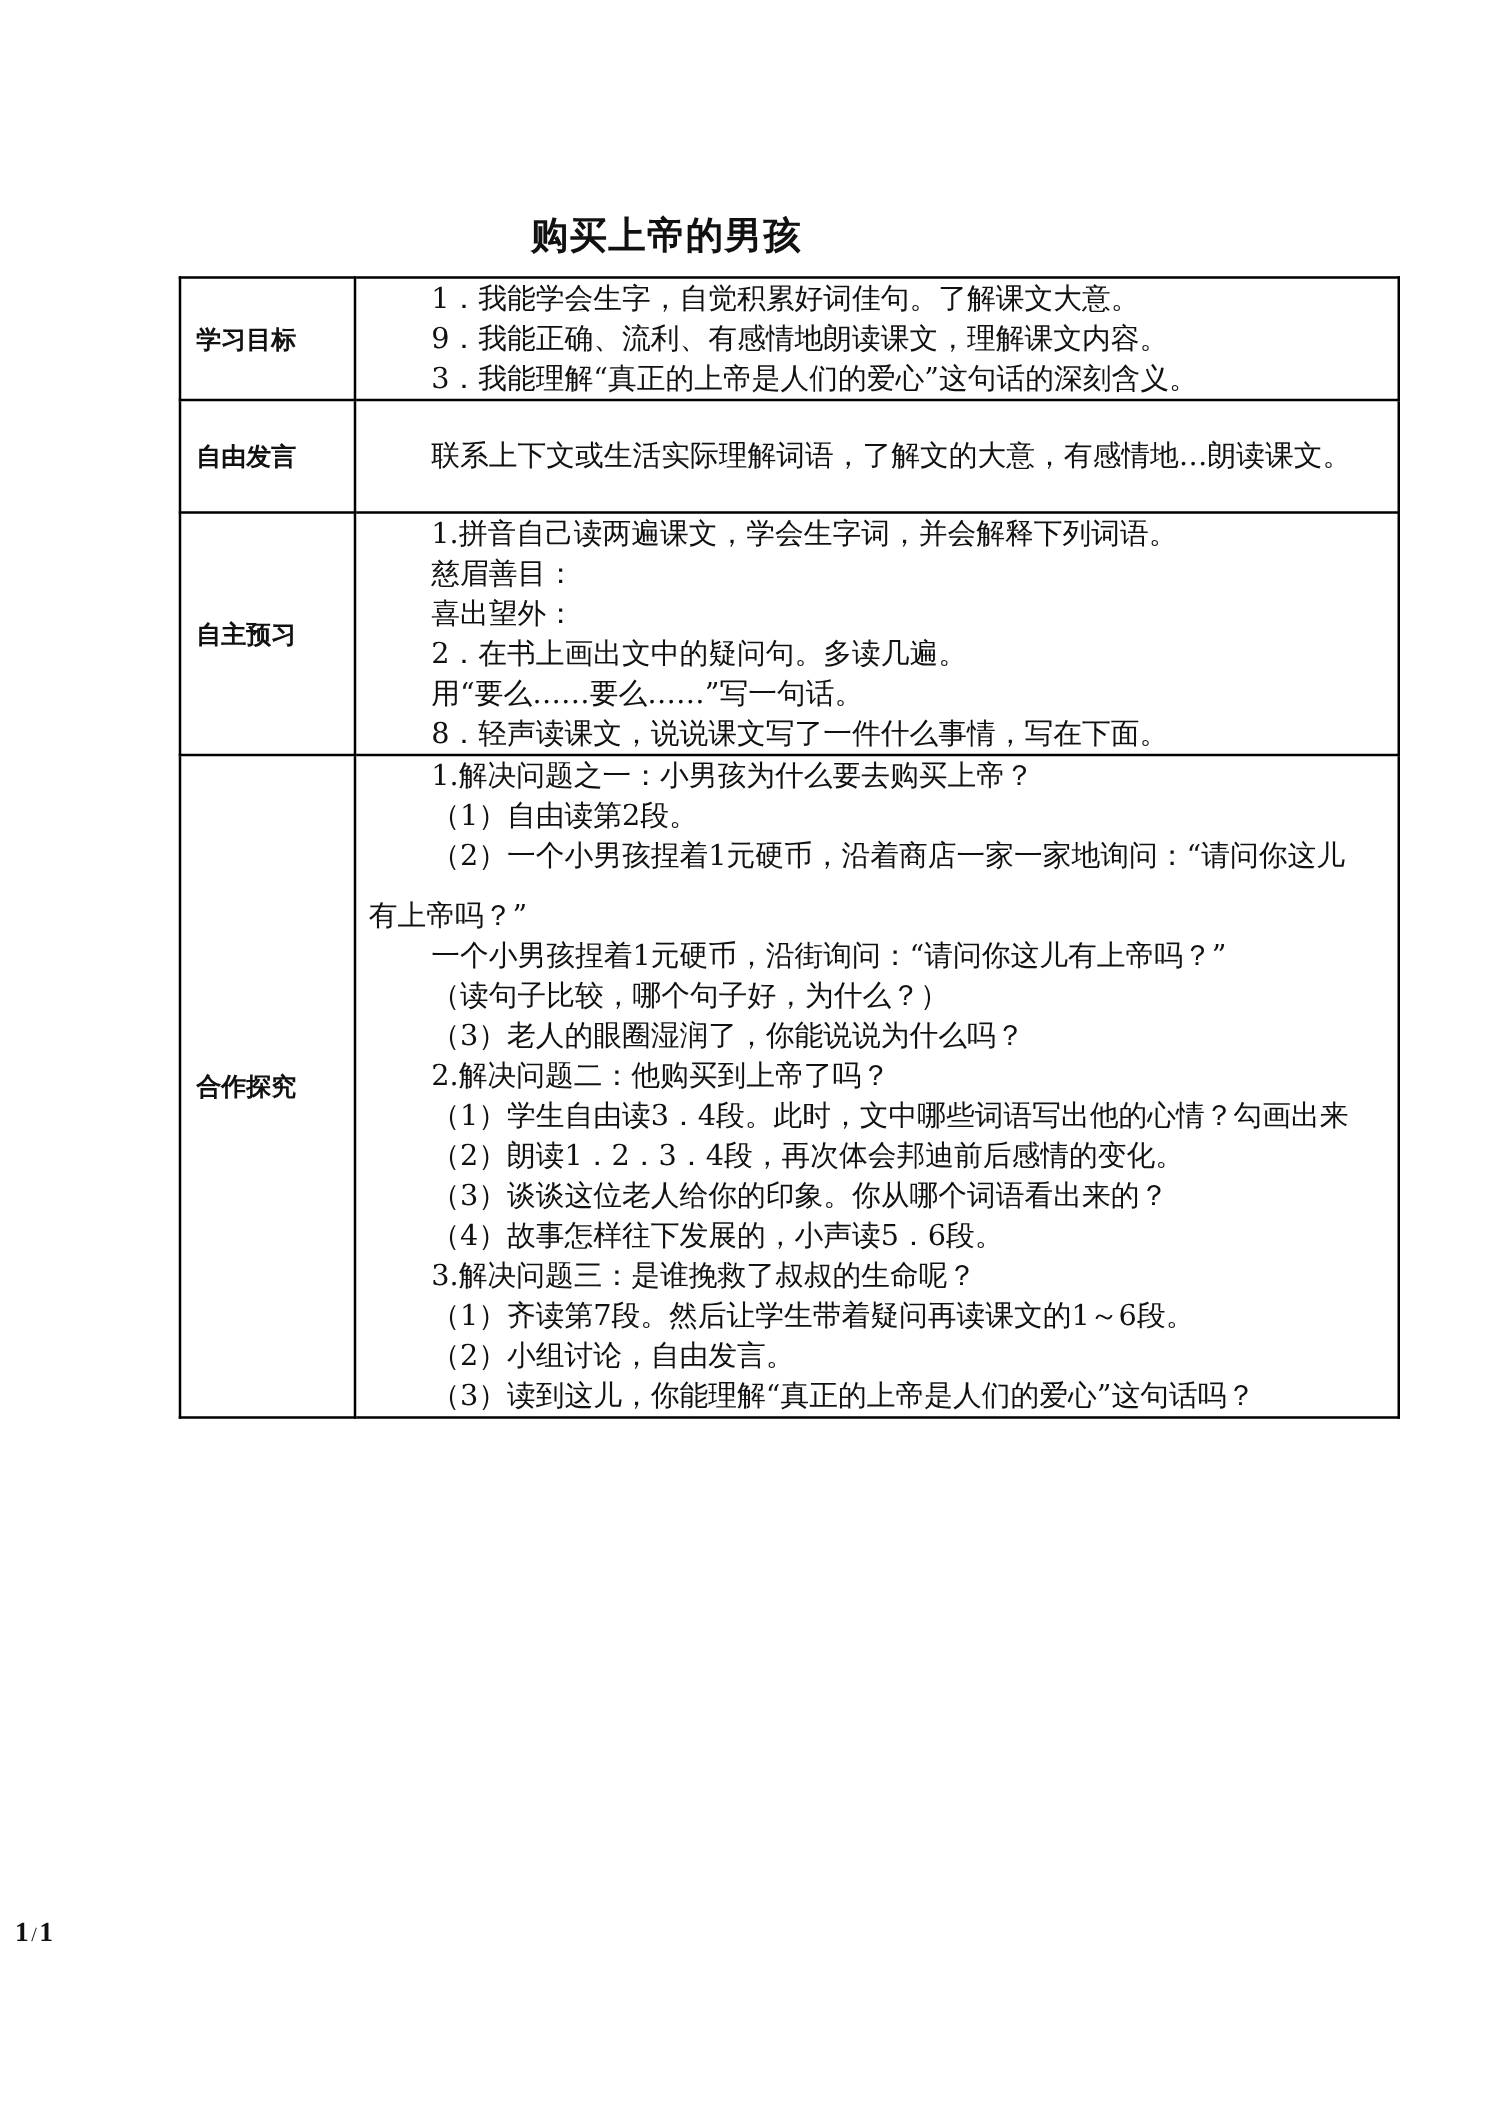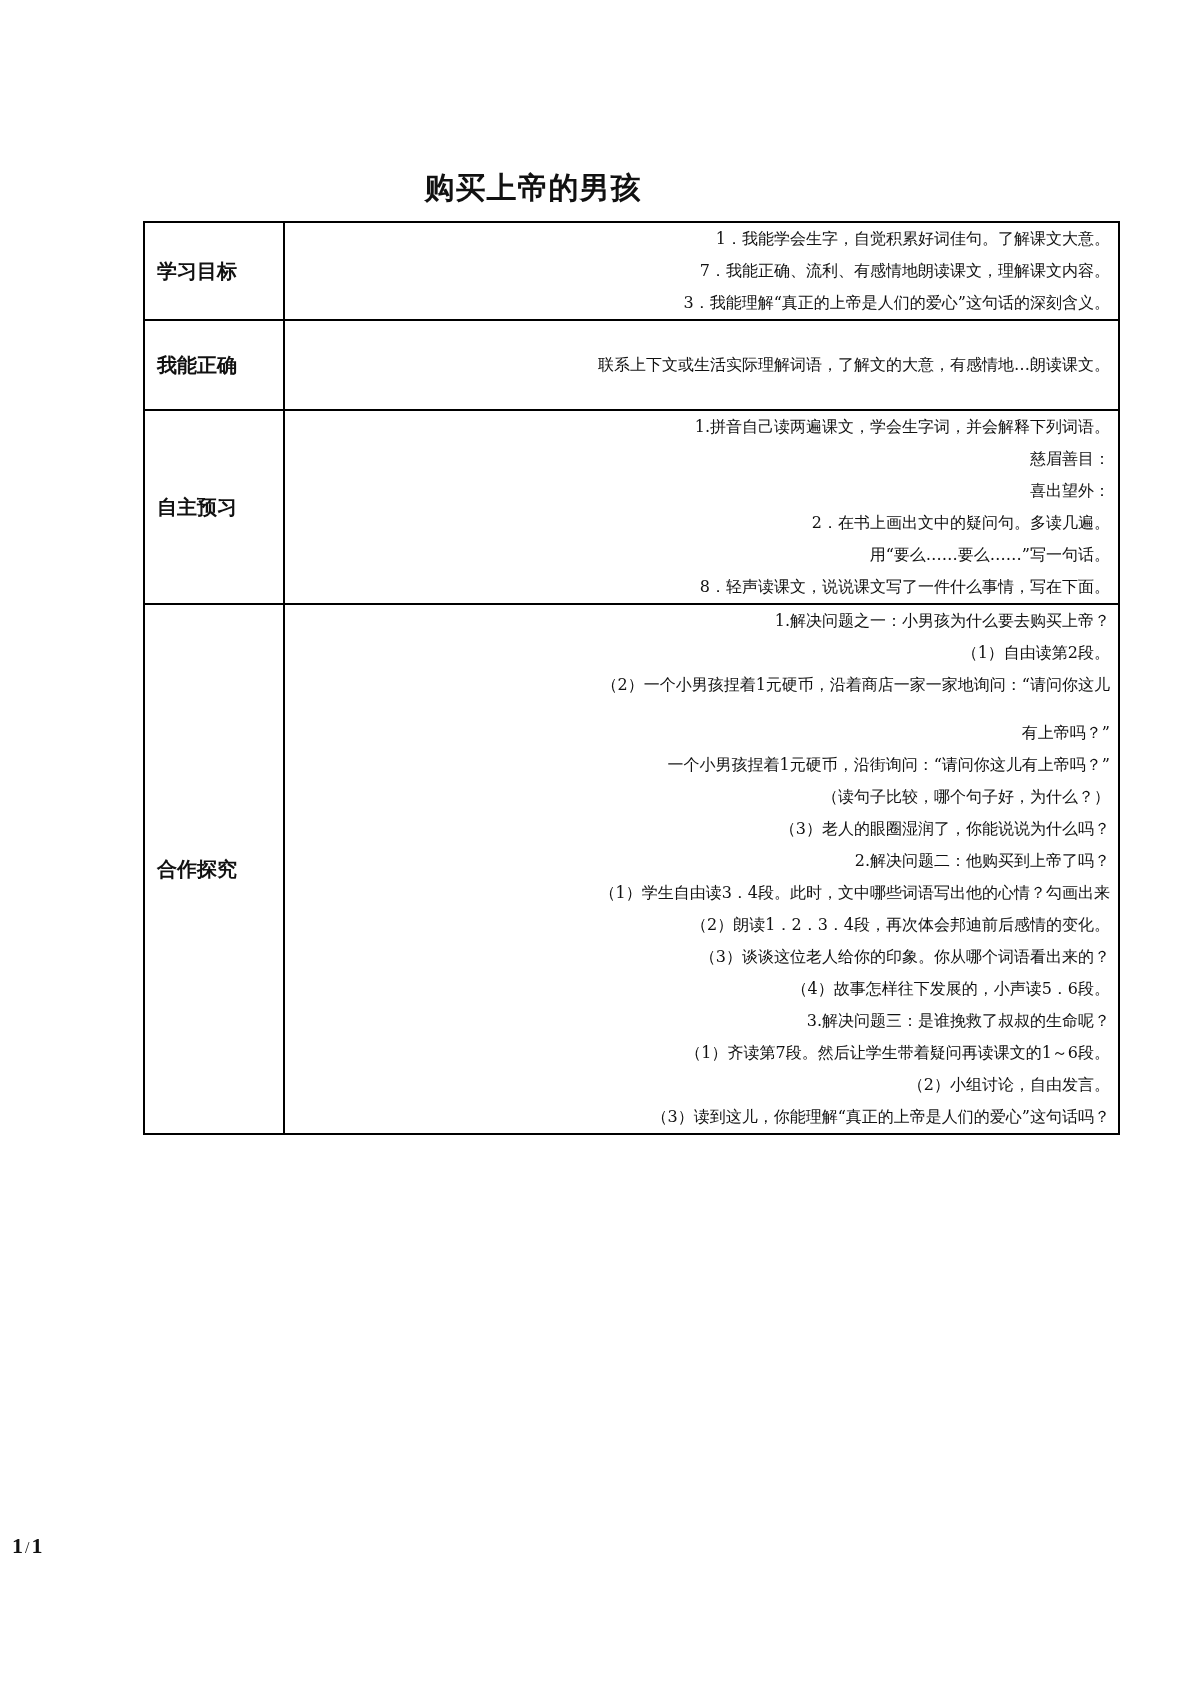--- a/index.html
+++ b/index.html
@@ -6,21 +6,21 @@
   body { width: 1191px; height: 1684px; position: relative; overflow: hidden;
          font-family: "DejaVu Serif", "Liberation Serif", serif; color: #111; }
   .title { position: absolute; top: 168px; left: 0; width: 1066px; text-align: center;
            font-family: "DejaVu Sans", "Liberation Sans", sans-serif; font-weight: bold;
            font-size: 30px; letter-spacing: 1px; }
   table.plan { position: absolute; left: 143px; top: 221px; width: 977px;
                border-collapse: collapse; table-layout: fixed; }
   table.plan td { border: 2px solid #000; vertical-align: middle; padding: 0; }
   td.label { width: 126px; font-family: "DejaVu Sans", "Liberation Sans", sans-serif;
              font-weight: bold; font-size: 20px; padding-left: 12px !important; }
-  td.content { font-size: 16px; line-height: 32px; padding: 0 8px 0 0 !important; text-align: right; }
+  td.content { font-size: 23px; line-height: 32px; padding: 0 8px 0 0 !important; }
   .line { padding-left: 60px; white-space: nowrap; }
   .line.sub { }
   .line.cont { padding-left: 10px; margin-top: 16px; }
   td.full { font-family: "DejaVu Sans", "Liberation Sans", sans-serif; font-weight: bold;
             font-size: 20px; padding-left: 12px !important; height: 43px; }
   .row-goals td { height: 94px; }
   .row-key td { height: 88px; }
   .row-pre td { height: 189px; }
   .row-coop td { height: 505px; }
   .footer { position: absolute; top: 1533px; left: 12px; width: 1191px; text-align: left;
@@ -31,26 +31,26 @@
 <body>
 
 <div class="title">购买上帝的男孩</div>
 
 <table class="plan">
   <tbody>
       <tr class="row-goals">
     <td class="label">学习目标</td>
     <td class="content">
       <div class="line">1．我能学会生字，自觉积累好词佳句。了解课文大意。</div>
-      <div class="line">7．我能正确、流利、有感情地朗读课文，理解课文内容。</div>
+      <div class="line">9．我能正确、流利、有感情地朗读课文，理解课文内容。</div>
       <div class="line">3．我能理解“真正的上帝是人们的爱心”这句话的深刻含义。</div>
     </td>
   </tr>
   <tr class="row-key">
-    <td class="label">我能正确</td>
+    <td class="label">自由发言</td>
     <td class="content">
       <div class="line">联系上下文或生活实际理解词语，了解文的大意，有感情地…朗读课文。</div>
     </td>
   </tr>
   <tr class="row-pre">
     <td class="label">自主预习</td>
     <td class="content">
       <div class="line">1.拼音自己读两遍课文，学会生字词，并会解释下列词语。</div>
       <div class="line">慈眉善目：</div>
       <div class="line">喜出望外：</div>

